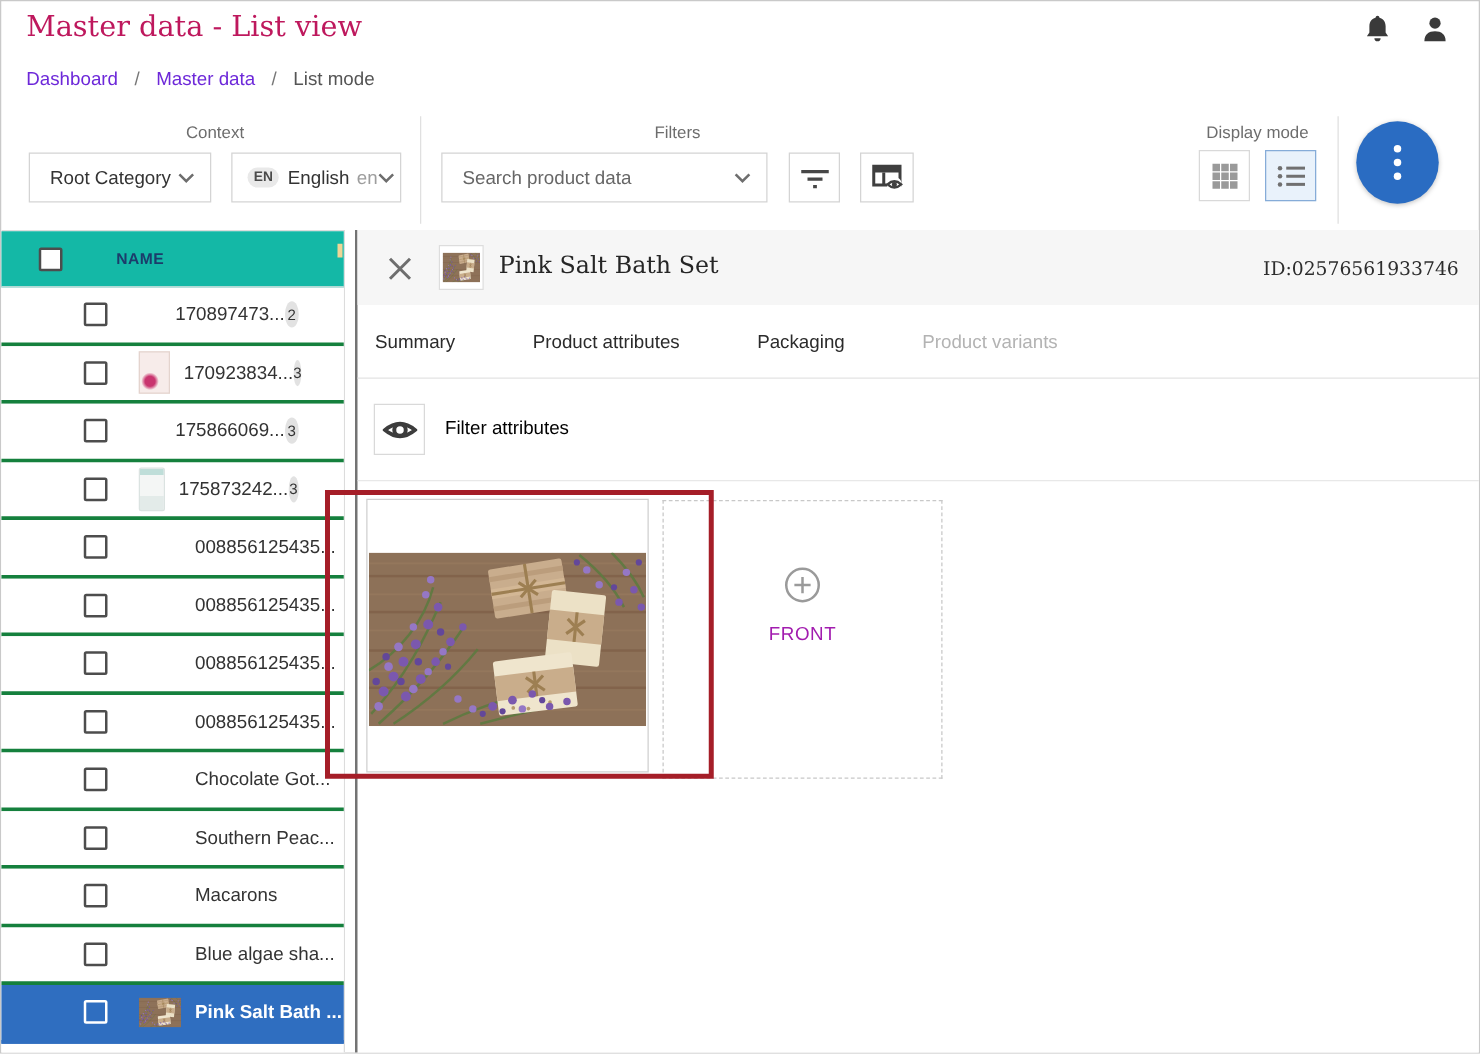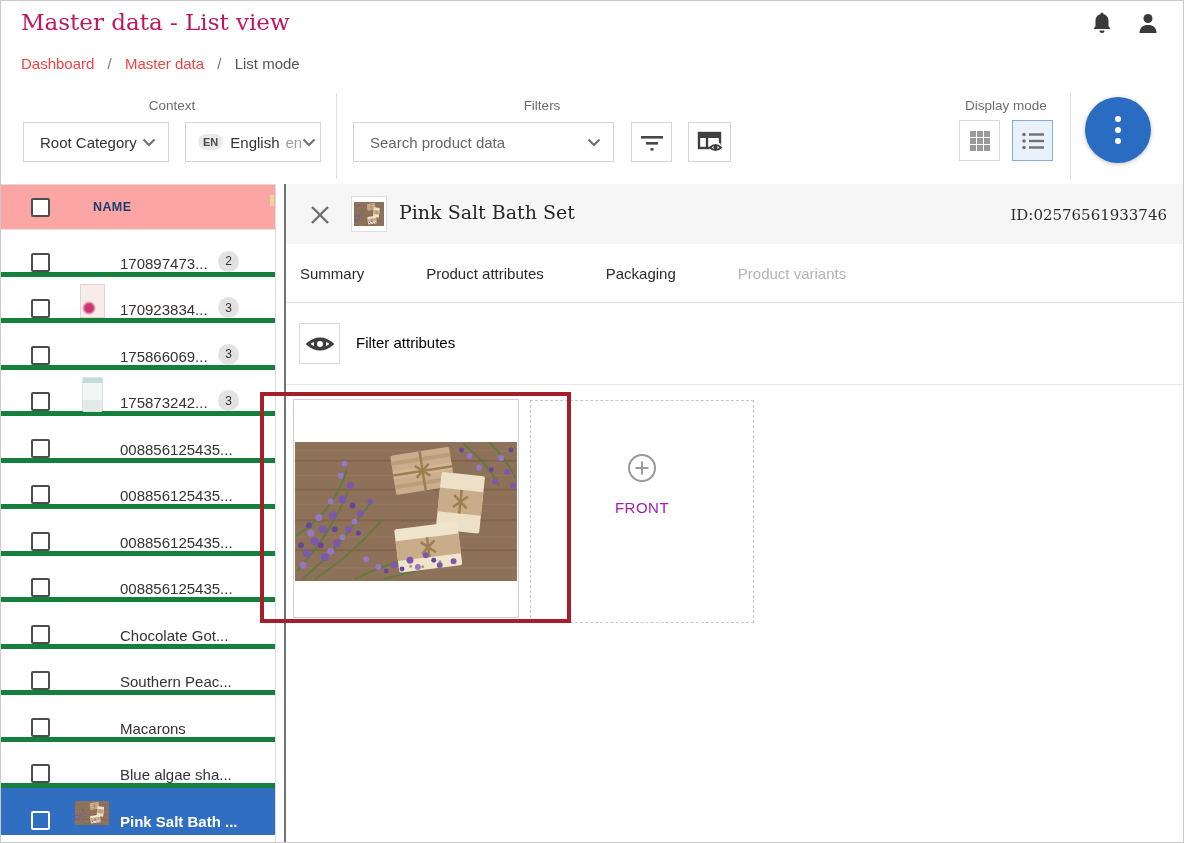--- a/index.html
+++ b/index.html
@@ -5,21 +5,21 @@
   * { margin:0; padding:0; box-sizing:border-box; }
   html,body { background:#fff; }
   body { font-family:"Liberation Sans", sans-serif; color:#333; }
   #app { position:relative; width:1184px; height:843px; background:#fff;
          border:1px solid #c9c9c9; overflow:hidden; }
 
   
   .page-title { position:absolute; left:20px; top:8px; font-family:"DejaVu Serif", serif;
                 font-size:23px; font-weight:500; color:#be185d; }
   .breadcrumb { position:absolute; left:20px; top:54px; font-size:15px; color:#555; }
-  .breadcrumb a { color:#ef4444; text-decoration:none; cursor:pointer; }
+  .breadcrumb a { color:#6d28d9; text-decoration:none; cursor:pointer; }
   .crumb-sep { color:#777; margin:0 9px; }
   .top-icons { position:absolute; right:22px; top:10px; display:flex; gap:20px; align-items:center; }
   .top-icon-btn { width:26px; height:26px; display:flex; align-items:center; justify-content:center; cursor:pointer; }
 
   
   .toolbar { position:absolute; left:0; top:88px; width:1184px; height:95px; }
   .section-label { position:absolute; top:9px; font-size:13.5px; color:#6d6d6d; text-align:center; }
   .lbl-context { left:22px; width:298px; }
   .lbl-filters { left:352px; width:378px; }
   .lbl-display { left:946px; width:118px; }
@@ -47,30 +47,30 @@
   .mode-btn.active { background:#e9f2fb; border-color:#86acd8; }
 
   .fab { position:absolute; left:1084px; top:8px; width:66px; height:66px; border-radius:50%;
          background:#2a6cc2; display:flex; flex-direction:column; align-items:center; justify-content:center;
          gap:5px; cursor:pointer; box-shadow:0 1px 4px rgba(0,0,0,.25); }
   .fab i { width:6px; height:6px; border-radius:50%; background:#fff; }
 
   
   .list-panel { position:absolute; left:0; top:183px; width:275px; height:660px;
                 border-top:1px solid #dcdcdc; border-right:1px solid #dcdcdc; background:#fff; }
-  .list-header { position:relative; height:45px; display:flex; align-items:center; background:#fca5a5;
+  .list-header { position:relative; height:45px; display:flex; align-items:center; background:#14b8a6;
                  border-bottom:1px solid #e5e5e5; }
   .col-name { margin-left:43px; font-size:12.5px; font-weight:bold; letter-spacing:.4px; color:#1c3c6b; }
   .hdr-sliver { position:absolute; right:1px; top:10px; width:4px; height:11px; background:#f0d596; }
   .checkbox { width:19px; height:19px; border:2px solid #4d4d4d; border-radius:2px; background:#fff;
               flex:0 0 auto; cursor:pointer; }
   .list-header .checkbox { margin-left:30px; }
 
-  .row { display:flex; align-items:flex-end; height:46.5px; border-bottom:5px solid #15803d;
-         background:#fff; cursor:pointer; }
+  .row { display:flex; align-items:center; height:46.5px; border-bottom:3px solid #15803d;
+         background:#fff; cursor:pointer;padding-left:36px; }
   .row .checkbox { margin-left:30px; }
   .thumb { width:34px; height:34px; margin-left:25px; display:flex; align-items:center; justify-content:center; }
   .thumb svg { display:none; width:34px; height:24px; }
   .thumb--lavender svg { display:block; }
   .thumb--pink-product::before { content:""; width:23px; height:32px; border:1px solid #e4d4ce;
       background:#f7ecea radial-gradient(circle at 35% 72%, #c9356f 0 4px, rgba(201,53,111,.35) 6px, transparent 7px); }
   .thumb--teal-tube::before { content:""; width:19px; height:33px; border:1px solid #dbe3e1; border-radius:2px;
       background:linear-gradient(180deg,#bfded9 0 5px,#f4f6f5 5px 22px,#e3ebe9 22px); }
   .row-name { margin-left:11px; font-size:15px; color:#333; white-space:nowrap; }
   .badge { margin-left:auto; margin-right:36px; width:21px; height:21px; border-radius:50%;

